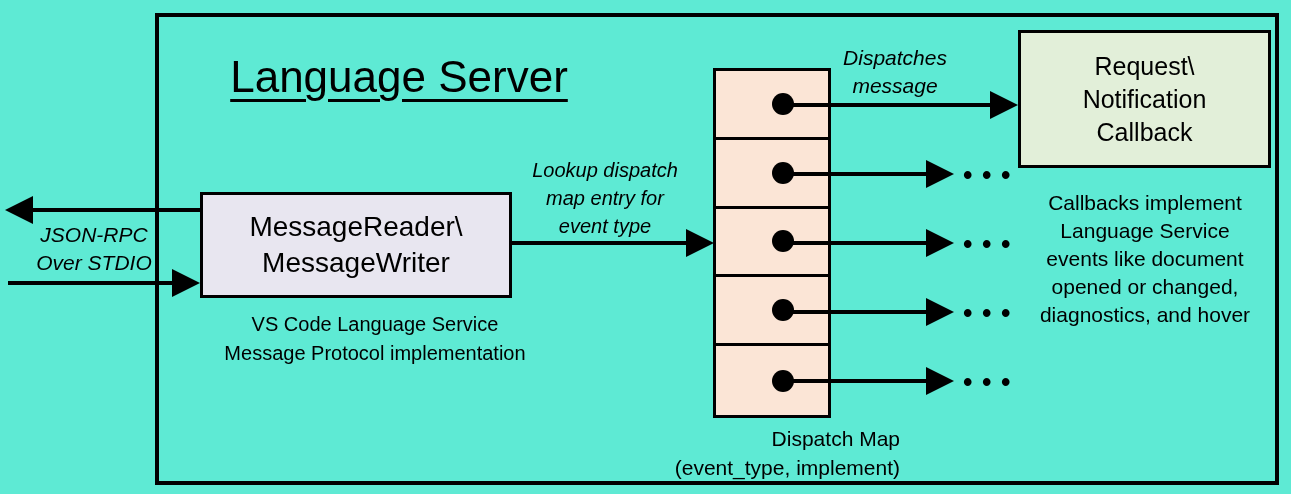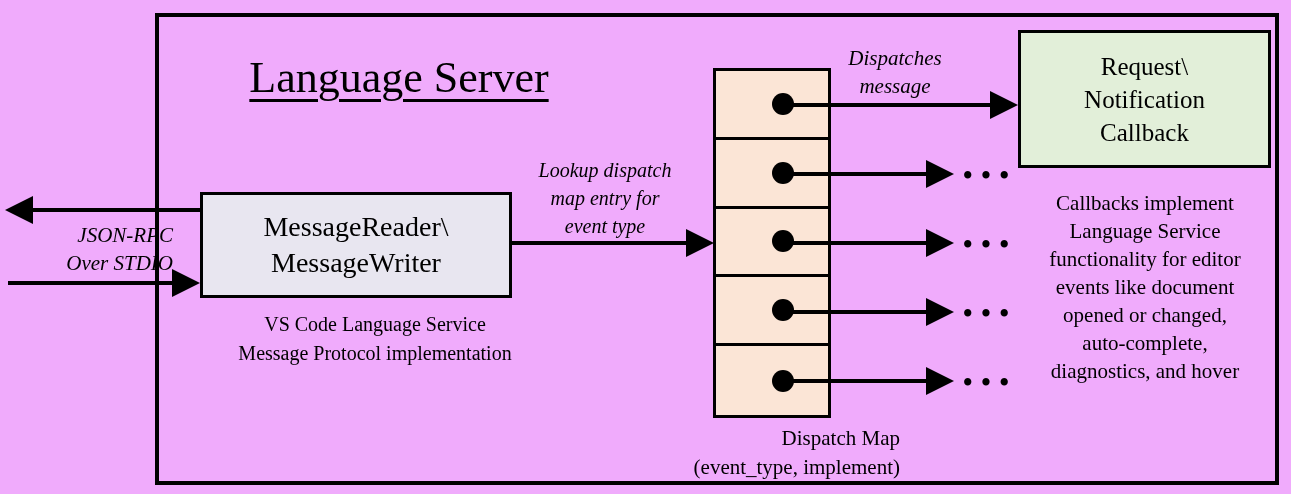--- a/index.html
+++ b/index.html
@@ -3,23 +3,22 @@
 <meta charset="utf-8">
 <style>
   * { margin: 0; padding: 0; box-sizing: border-box; }
   html, body { background: #ffffff; }
   body { font-family: "Liberation Sans", sans-serif; color: #000; }
 
   .canvas {
     position: relative;
     width: 1291px;
     height: 494px;
-    background: #f0abfc;
+    background: #5eead4;
     overflow: hidden;
-    font-family: Liberation Serif, serif;
   }
 
   
   .outer-box {
     position: absolute;
     left: 155px; top: 13px;
     width: 1124px; height: 472px;
     border: 4px solid #000;
     background: transparent;
   }
@@ -76,21 +75,21 @@
   .caption { position: absolute; text-align: center; font-size: 21px; line-height: 29px; }
   .reader-caption { left: 180px; top: 310px; width: 390px; font-size: 20px; }
   .map-caption { left: 650px; top: 424px; width: 250px; text-align: right; }
   .note {
     position: absolute;
     left: 1016px; top: 189px; width: 258px;
     font-size: 21px; line-height: 28px;
     text-align: center;
   }
   .flabel { position: absolute; font-style: italic; font-size: 21px; line-height: 28px; text-align: center; }
-  .io-label { left: 15px; top: 221px; width: 158px; text-align: right; }
+  .io-label { left: 15px; top: 221px; width: 158px; }
   .lookup-label { left: 505px; top: 156px; width: 200px; font-size: 20px; }
   .dispatches-label { left: 815px; top: 44px; width: 160px; }
 
   
   .hline { position: absolute; height: 4px; background: #000; }
   .arrow-right {
     position: absolute; width: 0; height: 0;
     border-left: 28px solid #000;
     border-top: 14px solid transparent;
     border-bottom: 14px solid transparent;
@@ -190,24 +189,22 @@
 
   <div class="callback-box">
     <div>Request\</div>
     <div>Notification</div>
     <div>Callback</div>
   </div>
 
   <div class="note">
     <div>Callbacks implement</div>
     <div>Language Service</div>
-    <div>functionality for editor</div>
     <div>events like document</div>
     <div>opened or changed,</div>
-    <div>auto-complete,</div>
     <div>diagnostics, and hover</div>
   </div>
 
   <div class="caption map-caption">
     <div>Dispatch Map</div>
     <div>(event_type, implement)</div>
   </div>
 
 </div>
 

